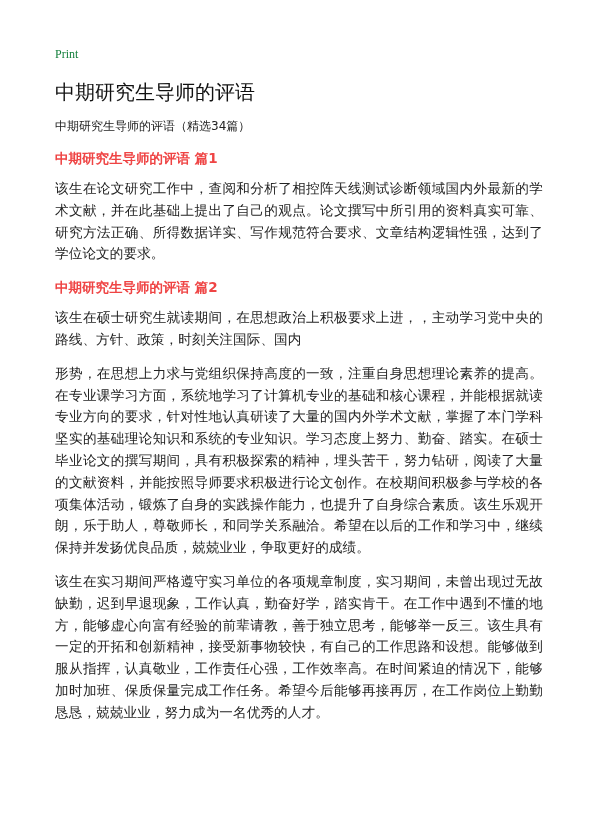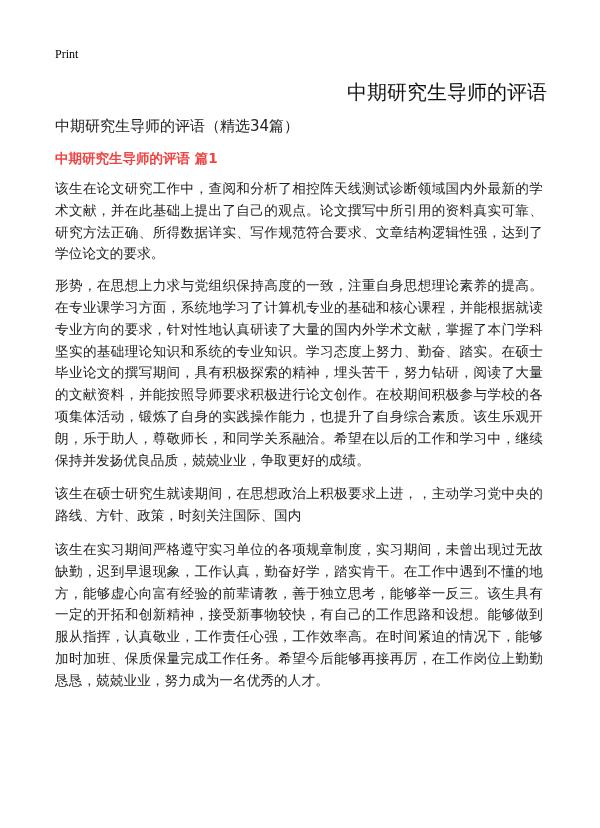--- a/index.html
+++ b/index.html
@@ -17,34 +17,34 @@
     }
     .page {
       position: absolute;
       left: 55px;
       top: 44px;
       width: 492px;
     }
     .print-label {
       font-family: "Liberation Serif", "DejaVu Serif", serif;
       font-size: 12px;
-      color: #000000;
+      color: #15803d;
       height: 20px;
       line-height: 20px;
     }
     .doc-title {
-      text-align: right;
+      text-align: left;
       font-size: 20px;
       line-height: 28px;
       margin: 14px 0 0 0;
       color: #111;
       font-weight: normal;
     }
     .doc-subtitle {
-      font-size: 15px;
+      font-size: 12px;
       line-height: 20px;
       margin: 10px 0 0 0;
       color: #222;
     }
     .section-heading {
       font-size: 13.5px;
       font-weight: bold;
       line-height: 20px;
       margin: 12px 0 0 0;
       color: #ef4444;
@@ -69,20 +69,21 @@
   <h1 class="doc-title">中期研究生导师的评语</h1>
 
   <div class="doc-subtitle">中期研究生导师的评语（精选34篇）</div>
 
   <div>
     <div class="section-heading">中期研究生导师的评语 篇1</div>
     <p class="para">该生在论文研究工作中，查阅和分析了相控阵天线测试诊断领域国内外最新的学术文献，并在此基础上提出了自己的观点。论文撰写中所引用的资料真实可靠、研究方法正确、所得数据详实、写作规范符合要求、文章结构逻辑性强，达到了学位论文的要求。</p>
   </div>
 
   <div>
+    <div class="section-heading">中期研究生导师的评语 篇2</div>
   </div>
 
   <div>
+    <p class="para">该生在硕士研究生就读期间，在思想政治上积极要求上进，，主动学习党中央的路线、方针、政策，时刻关注国际、国内</p>
     <p class="para">形势，在思想上力求与党组织保持高度的一致，注重自身思想理论素养的提高。在专业课学习方面，系统地学习了计算机专业的基础和核心课程，并能根据就读专业方向的要求，针对性地认真研读了大量的国内外学术文献，掌握了本门学科坚实的基础理论知识和系统的专业知识。学习态度上努力、勤奋、踏实。在硕士毕业论文的撰写期间，具有积极探索的精神，埋头苦干，努力钻研，阅读了大量的文献资料，并能按照导师要求积极进行论文创作。在校期间积极参与学校的各项集体活动，锻炼了自身的实践操作能力，也提升了自身综合素质。该生乐观开朗，乐于助人，尊敬师长，和同学关系融洽。希望在以后的工作和学习中，继续保持并发扬优良品质，兢兢业业，争取更好的成绩。</p>
-    <p class="para">该生在硕士研究生就读期间，在思想政治上积极要求上进，，主动学习党中央的路线、方针、政策，时刻关注国际、国内</p>
     <p class="para">该生在实习期间严格遵守实习单位的各项规章制度，实习期间，未曾出现过无故缺勤，迟到早退现象，工作认真，勤奋好学，踏实肯干。在工作中遇到不懂的地方，能够虚心向富有经验的前辈请教，善于独立思考，能够举一反三。该生具有一定的开拓和创新精神，接受新事物较快，有自己的工作思路和设想。能够做到服从指挥，认真敬业，工作责任心强，工作效率高。在时间紧迫的情况下，能够加时加班、保质保量完成工作任务。希望今后能够再接再厉，在工作岗位上勤勤恳恳，兢兢业业，努力成为一名优秀的人才。</p>
   </div>
 </div>
 
 </body></html>

